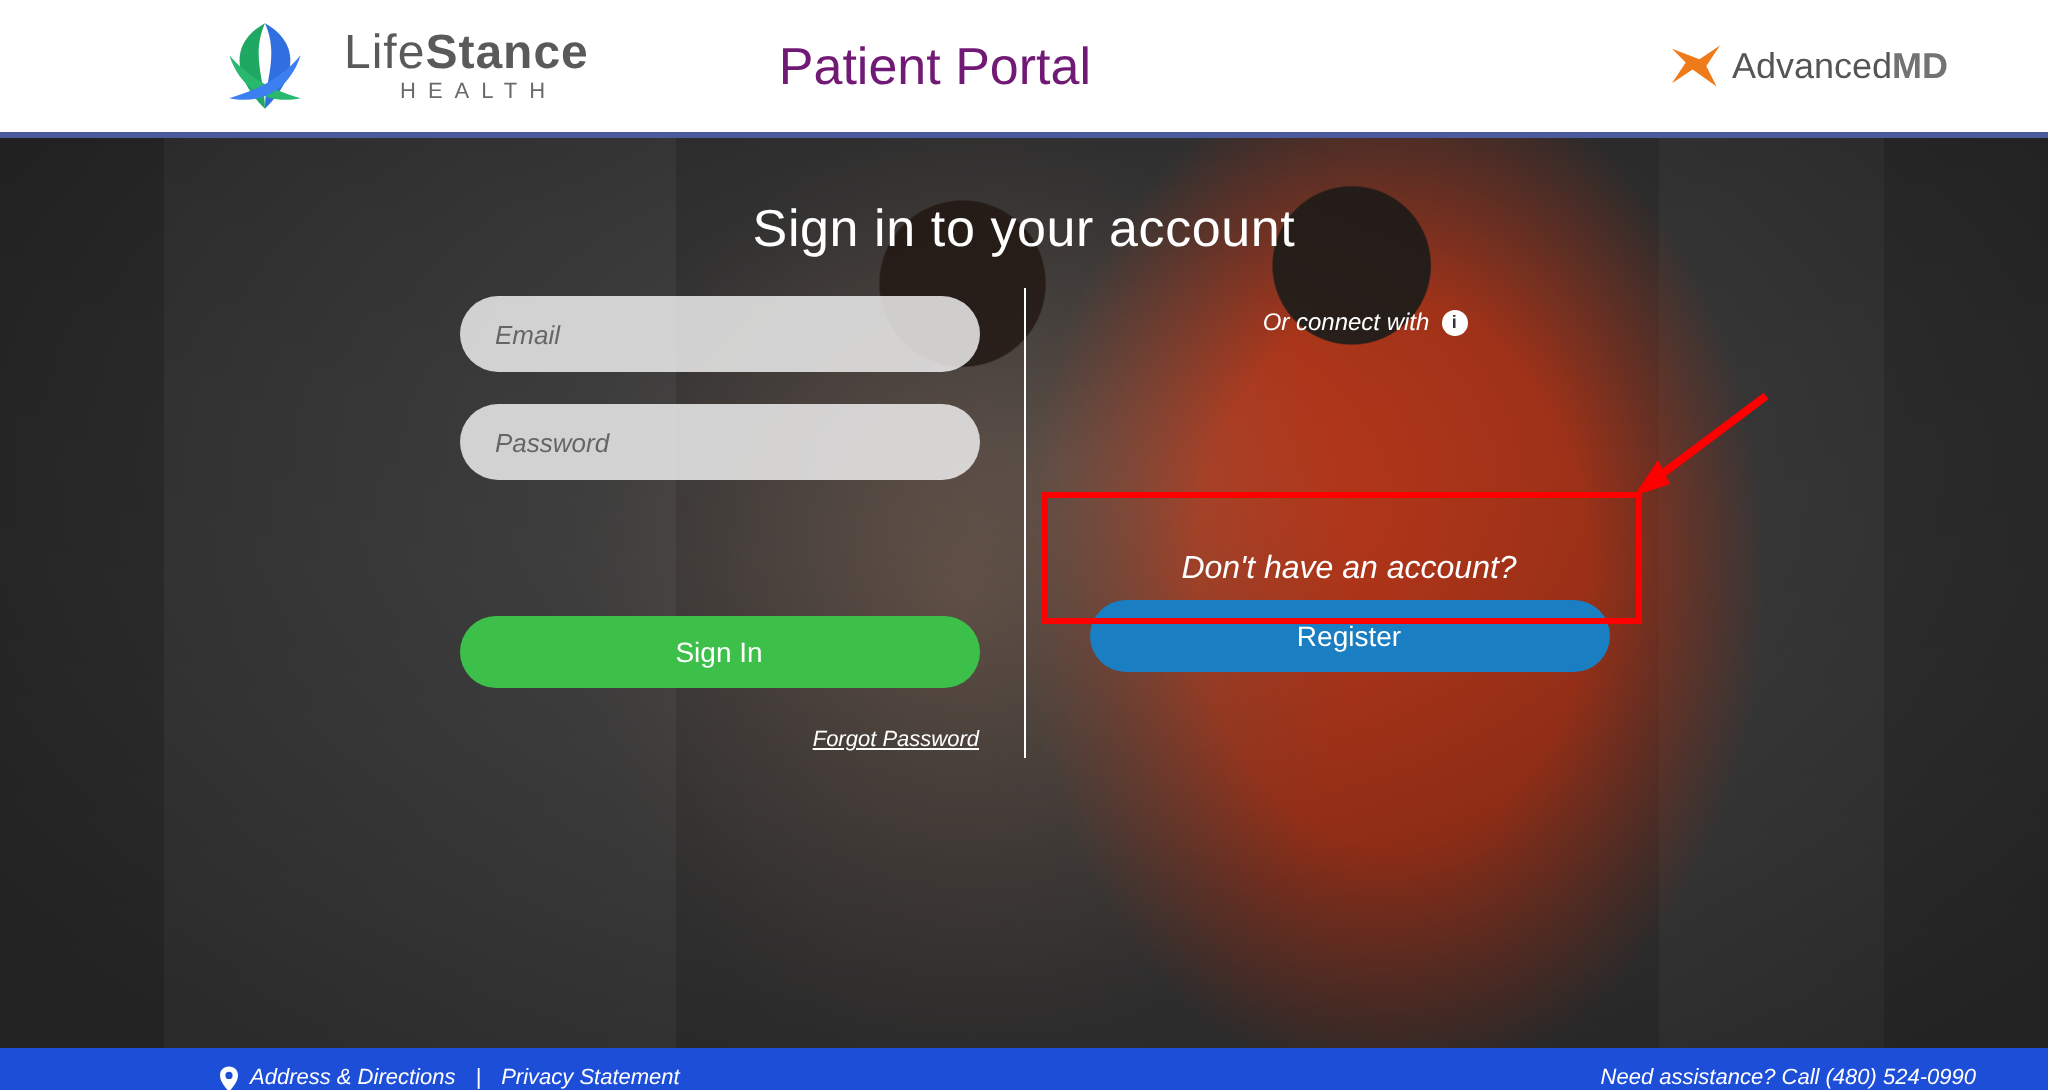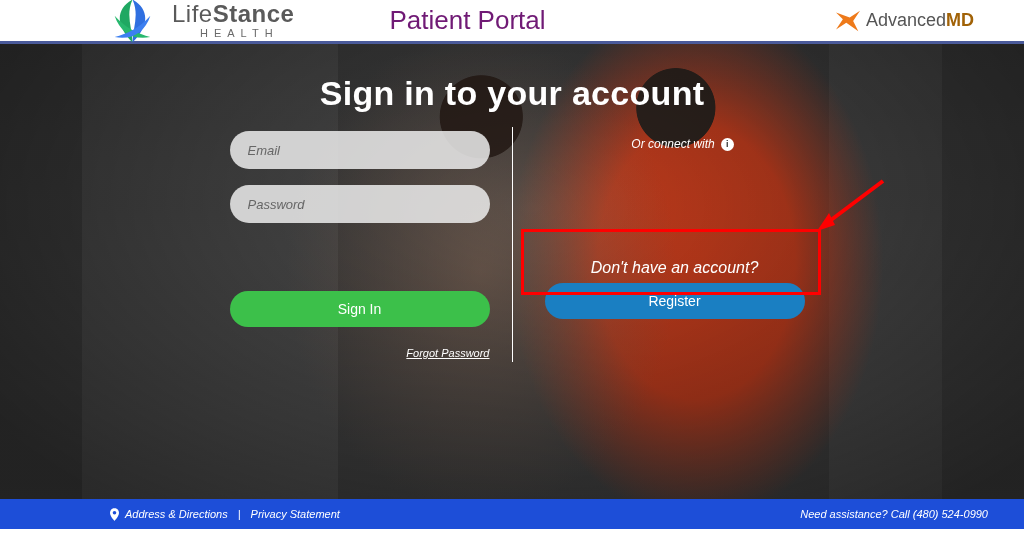--- a/index.html
+++ b/index.html
@@ -1,36 +1,36 @@
 <!DOCTYPE html>
 <html><head>
 <meta charset="utf-8">
 <style>
 * { box-sizing: border-box; margin: 0; padding: 0; }
 html, body { width: 1024px; height: 545px; font-family: -apple-system, "Segoe UI", Arial, sans-serif; overflow: hidden; }
 .header {
   width: 100%;
-  height: 44px;
+  height: 69px;
   background: #fff;
   display: flex;
   align-items: center;
   padding: 0 20px;
   border-bottom: 3px solid #4a5a9a;
 }
 .logo-lifestance { display: flex; align-items: center; gap: 12px; margin-left: 85px; }
 .ls-icon { width: 55px; height: 50px; }
 .ls-text { display: flex; flex-direction: column; line-height: 1; }
 .ls-text .top { font-size: 24px; color: #5a5a5a; letter-spacing: 0.5px; }
 .ls-text .top b { font-weight: 600; }
 .ls-text .bot { font-size: 11px; letter-spacing: 6px; color: #6a6a6a; margin-top: 2px; padding-left: 28px; }
 .portal-title { font-size: 26px; color: #701a75; margin-left: 95px; font-weight: 400; }
 .logo-amd { margin-left: auto; margin-right: 30px; display: flex; align-items: center; gap: 4px; }
 .amd-icon { width: 28px; height: 24px; }
 .amd-text { font-size: 18px; color: #555; }
-.amd-text .md { font-weight: 700; color: #a16207; }
+.amd-text .md { font-weight: 700; color: #737373; }
 
 .hero {
   position: relative;
   width: 100%;
   height: 455px;
   background:
     radial-gradient(ellipse 260px 320px at 47% 50%, rgba(120,95,80,0.72) 0%, rgba(0,0,0,0) 75%),
     radial-gradient(ellipse 260px 360px at 68% 48%, rgba(210,60,25,0.92) 0%, rgba(210,60,25,0.88) 38%, rgba(0,0,0,0) 72%),
     linear-gradient(90deg, #8c8c8c 0 8%, #a9a9a9 8% 33%, #8e8e8e 33% 81%, #a4a4a4 81% 92%, #8c8c8c 92% 100%),
     linear-gradient(#6a6a6a,#7a7a7a);
@@ -52,21 +52,21 @@
 }
 
 .content {
   position: absolute; inset: 0;
   display: flex;
   flex-direction: column;
   align-items: center;
   padding-top: 30px;
   z-index: 2;
 }
-h1.signin-title { color: #fff; font-size: 34px; font-weight: 700; letter-spacing: 0.3px; }
+h1.signin-title { color: #fff; font-size: 26px; font-weight: 400; letter-spacing: 0.3px; }
 .cols {
   display: flex;
   margin-top: 18px;
   align-items: flex-start;
 }
 .col-left { width: 280px; display: flex; flex-direction: column; align-items: flex-end; }
 .divider { width: 1px; height: 235px; background: #fff; margin: 0 22px; margin-top: -4px; }
 .col-right { width: 280px; display: flex; flex-direction: column; align-items: center; position: relative; }
 
 .input {

